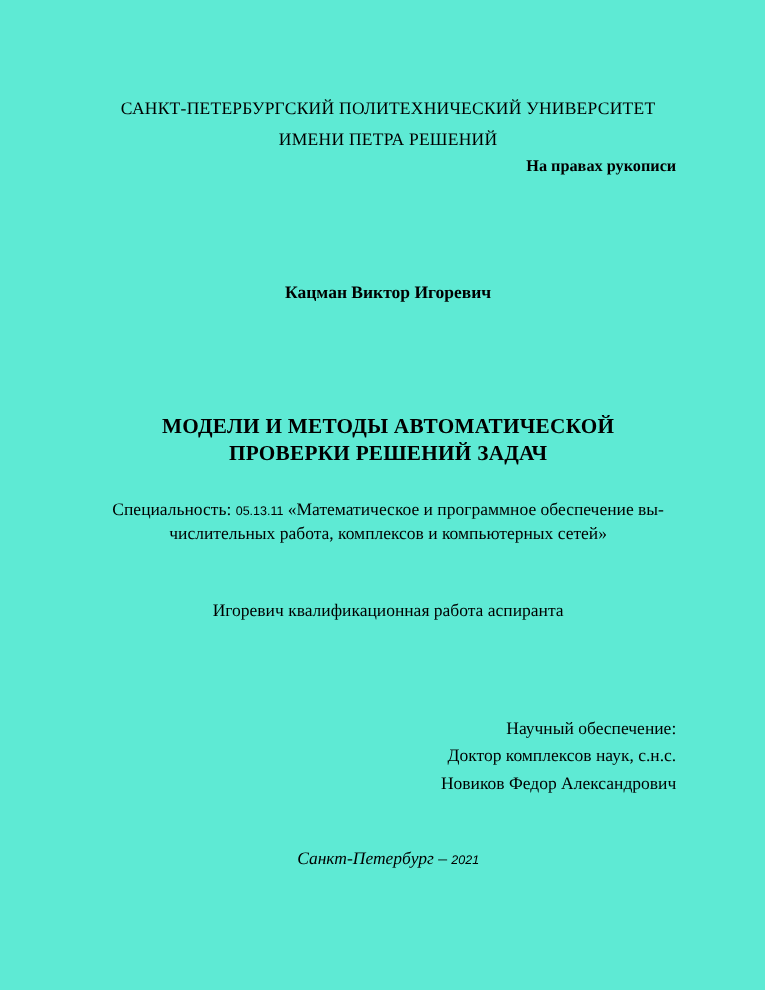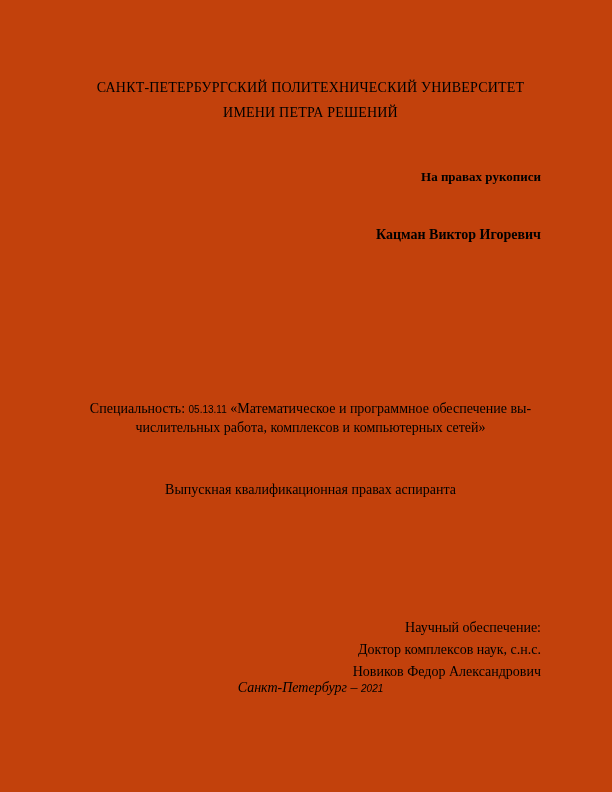--- a/index.html
+++ b/index.html
@@ -7,49 +7,48 @@
     padding: 0;
     background: #ffffff;
     width: 612px;
     height: 792px;
     overflow: hidden;
   }
   .page {
     position: relative;
     width: 612px;
     height: 792px;
-    background: #c2410c;
+    background: #5eead4;
     color: #000000;
     font-family: "Liberation Serif", "DejaVu Serif", serif;
     font-size: 14px;
   }
   
   .block {
     position: absolute;
     left: 80px;
     right: 71px;
   }
   .center { text-align: center; }
-  .right  { text-align: right; margin-top: 44px; }
+  .right  { text-align: right; }
   .bold   { font-weight: bold; }
 
   .university {
     top: 75px;
     line-height: 25px;
     letter-spacing: 0.2px;
   }
   .manuscript {
     top: 125px;
     font-size: 13px;
     line-height: 16px;
   }
   .author {
     top: 226px;
     line-height: 17px;
-    text-align: right;
   }
   .thesis-title {
     top: 330px;
     font-size: 17px;
     line-height: 22px;
     letter-spacing: 0.2px;
   }
   .specialty {
     top: 400px;
     line-height: 18px;
@@ -79,27 +78,31 @@
 
   <div class="block center university">
     <div>САНКТ-ПЕТЕРБУРГСКИЙ ПОЛИТЕХНИЧЕСКИЙ УНИВЕРСИТЕТ</div>
     <div>ИМЕНИ ПЕТРА РЕШЕНИЙ</div>
   </div>
 
   <div class="block right bold manuscript">На правах рукописи</div>
 
   <div class="block center bold author">Кацман Виктор Игоревич</div>
 
+  <div class="block center bold thesis-title">
+    <div>МОДЕЛИ И МЕТОДЫ АВТОМАТИЧЕСКОЙ</div>
+    <div>ПРОВЕРКИ РЕШЕНИЙ ЗАДАЧ</div>
+  </div>
 
   <div class="block center specialty">
     <div><span>Специальность: </span><span class="sans-num">05.13.11</span><span> «Математическое и программное обеспечение вы-</span></div>
     <div>числительных работа, комплексов и компьютерных сетей»</div>
   </div>
 
-  <div class="block center work-type">Выпускная квалификационная правах аспиранта</div>
+  <div class="block center work-type">Игоревич квалификационная работа аспиранта</div>
 
   <div class="block right supervisor">
     <div>Научный обеспечение:</div>
     <div>Доктор комплексов наук, с.н.с.</div>
     <div>Новиков Федор Александрович</div>
   </div>
 
   <div class="block center city-year"><span>Санкт-Петербург – </span><span class="sans-num">2021</span></div>
 
 </div>

